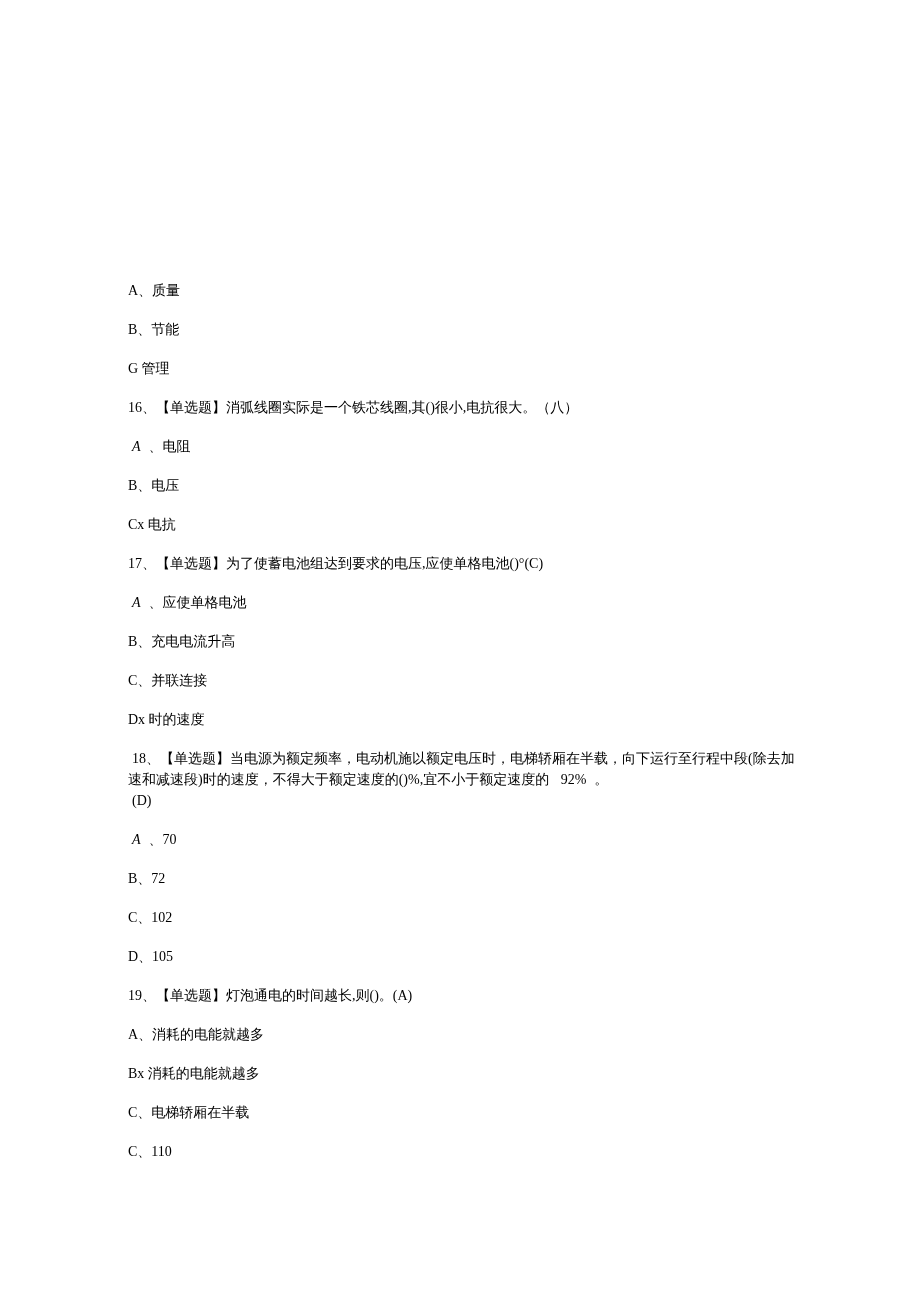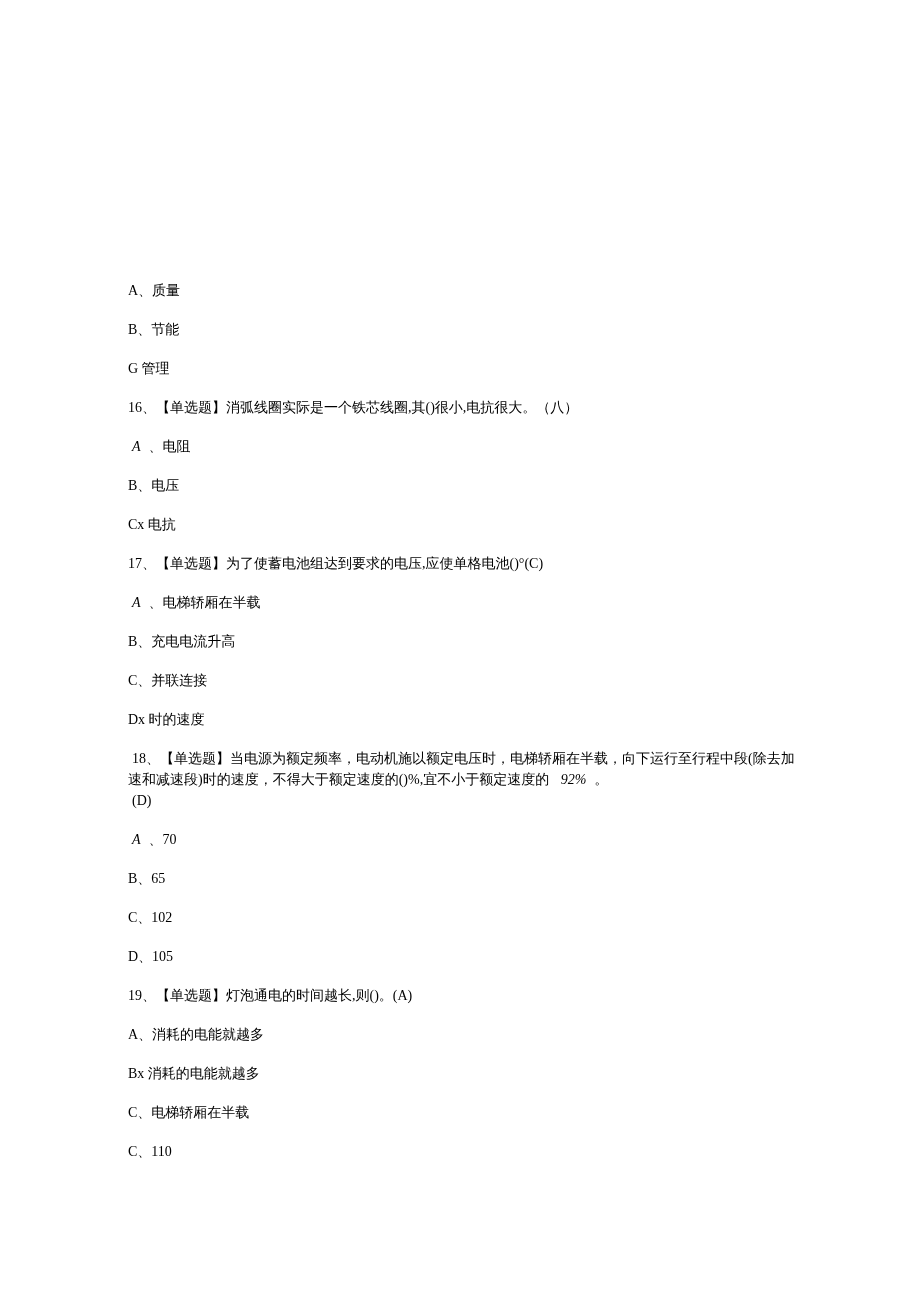--- a/index.html
+++ b/index.html
@@ -17,21 +17,20 @@
       line-height: 1.5;
     }
     .line {
       margin-bottom: 18px;
     }
     .italic-a {
       font-style: italic;
       font-family: "Times New Roman", serif;
     }
     .italic-text {
-      font-style: italic;
       font-family: "Times New Roman", serif;
     }
     .q-block {
       margin-bottom: 18px;
     }
   </style>
 </head>
 <body>
 
 <div class="line">A、质量</div>
@@ -40,34 +39,34 @@
 
 <div class="line">16、【单选题】消弧线圈实际是一个铁芯线圈,其()很小,电抗很大。（八）</div>
 <div class="line">
   <span class="italic-a">A</span><span>、电阻</span>
 </div>
 <div class="line">B、电压</div>
 <div class="line">Cx 电抗</div>
 
 <div class="line">17、【单选题】为了使蓄电池组达到要求的电压,应使单格电池()°(C)</div>
 <div class="line">
-  <span class="italic-a">A</span><span>、电梯轿厢在半载</span>
+  <span class="italic-a">A</span><span>、应使单格电池</span>
 </div>
 <div class="line">B、充电电流升高</div>
 <div class="line">C、并联连接</div>
 <div class="line">Dx 时的速度</div>
 
 <div class="q-block">
   <span>18、【单选题】当电源为额定频率，电动机施以额定电压时，电梯轿厢在半载，向下运行至行程中段(除去加速和减速段)时的速度，不得大于额定速度的()%,宜不小于额定速度的 </span><span class="italic-text">92%</span><span>。</span><br>
   <span>(D)</span>
 </div>
 <div class="line">
   <span class="italic-a">A</span><span>、70</span>
 </div>
-<div class="line">B、65</div>
+<div class="line">B、72</div>
 <div class="line">C、102</div>
 <div class="line">D、105</div>
 
 <div class="line">19、【单选题】灯泡通电的时间越长,则()。(A)</div>
 <div class="line">A、消耗的电能就越多</div>
 <div class="line">Bx 消耗的电能就越多</div>
 <div class="line">C、电梯轿厢在半载</div>
 <div class="line">C、110</div>
 
 </body></html>

